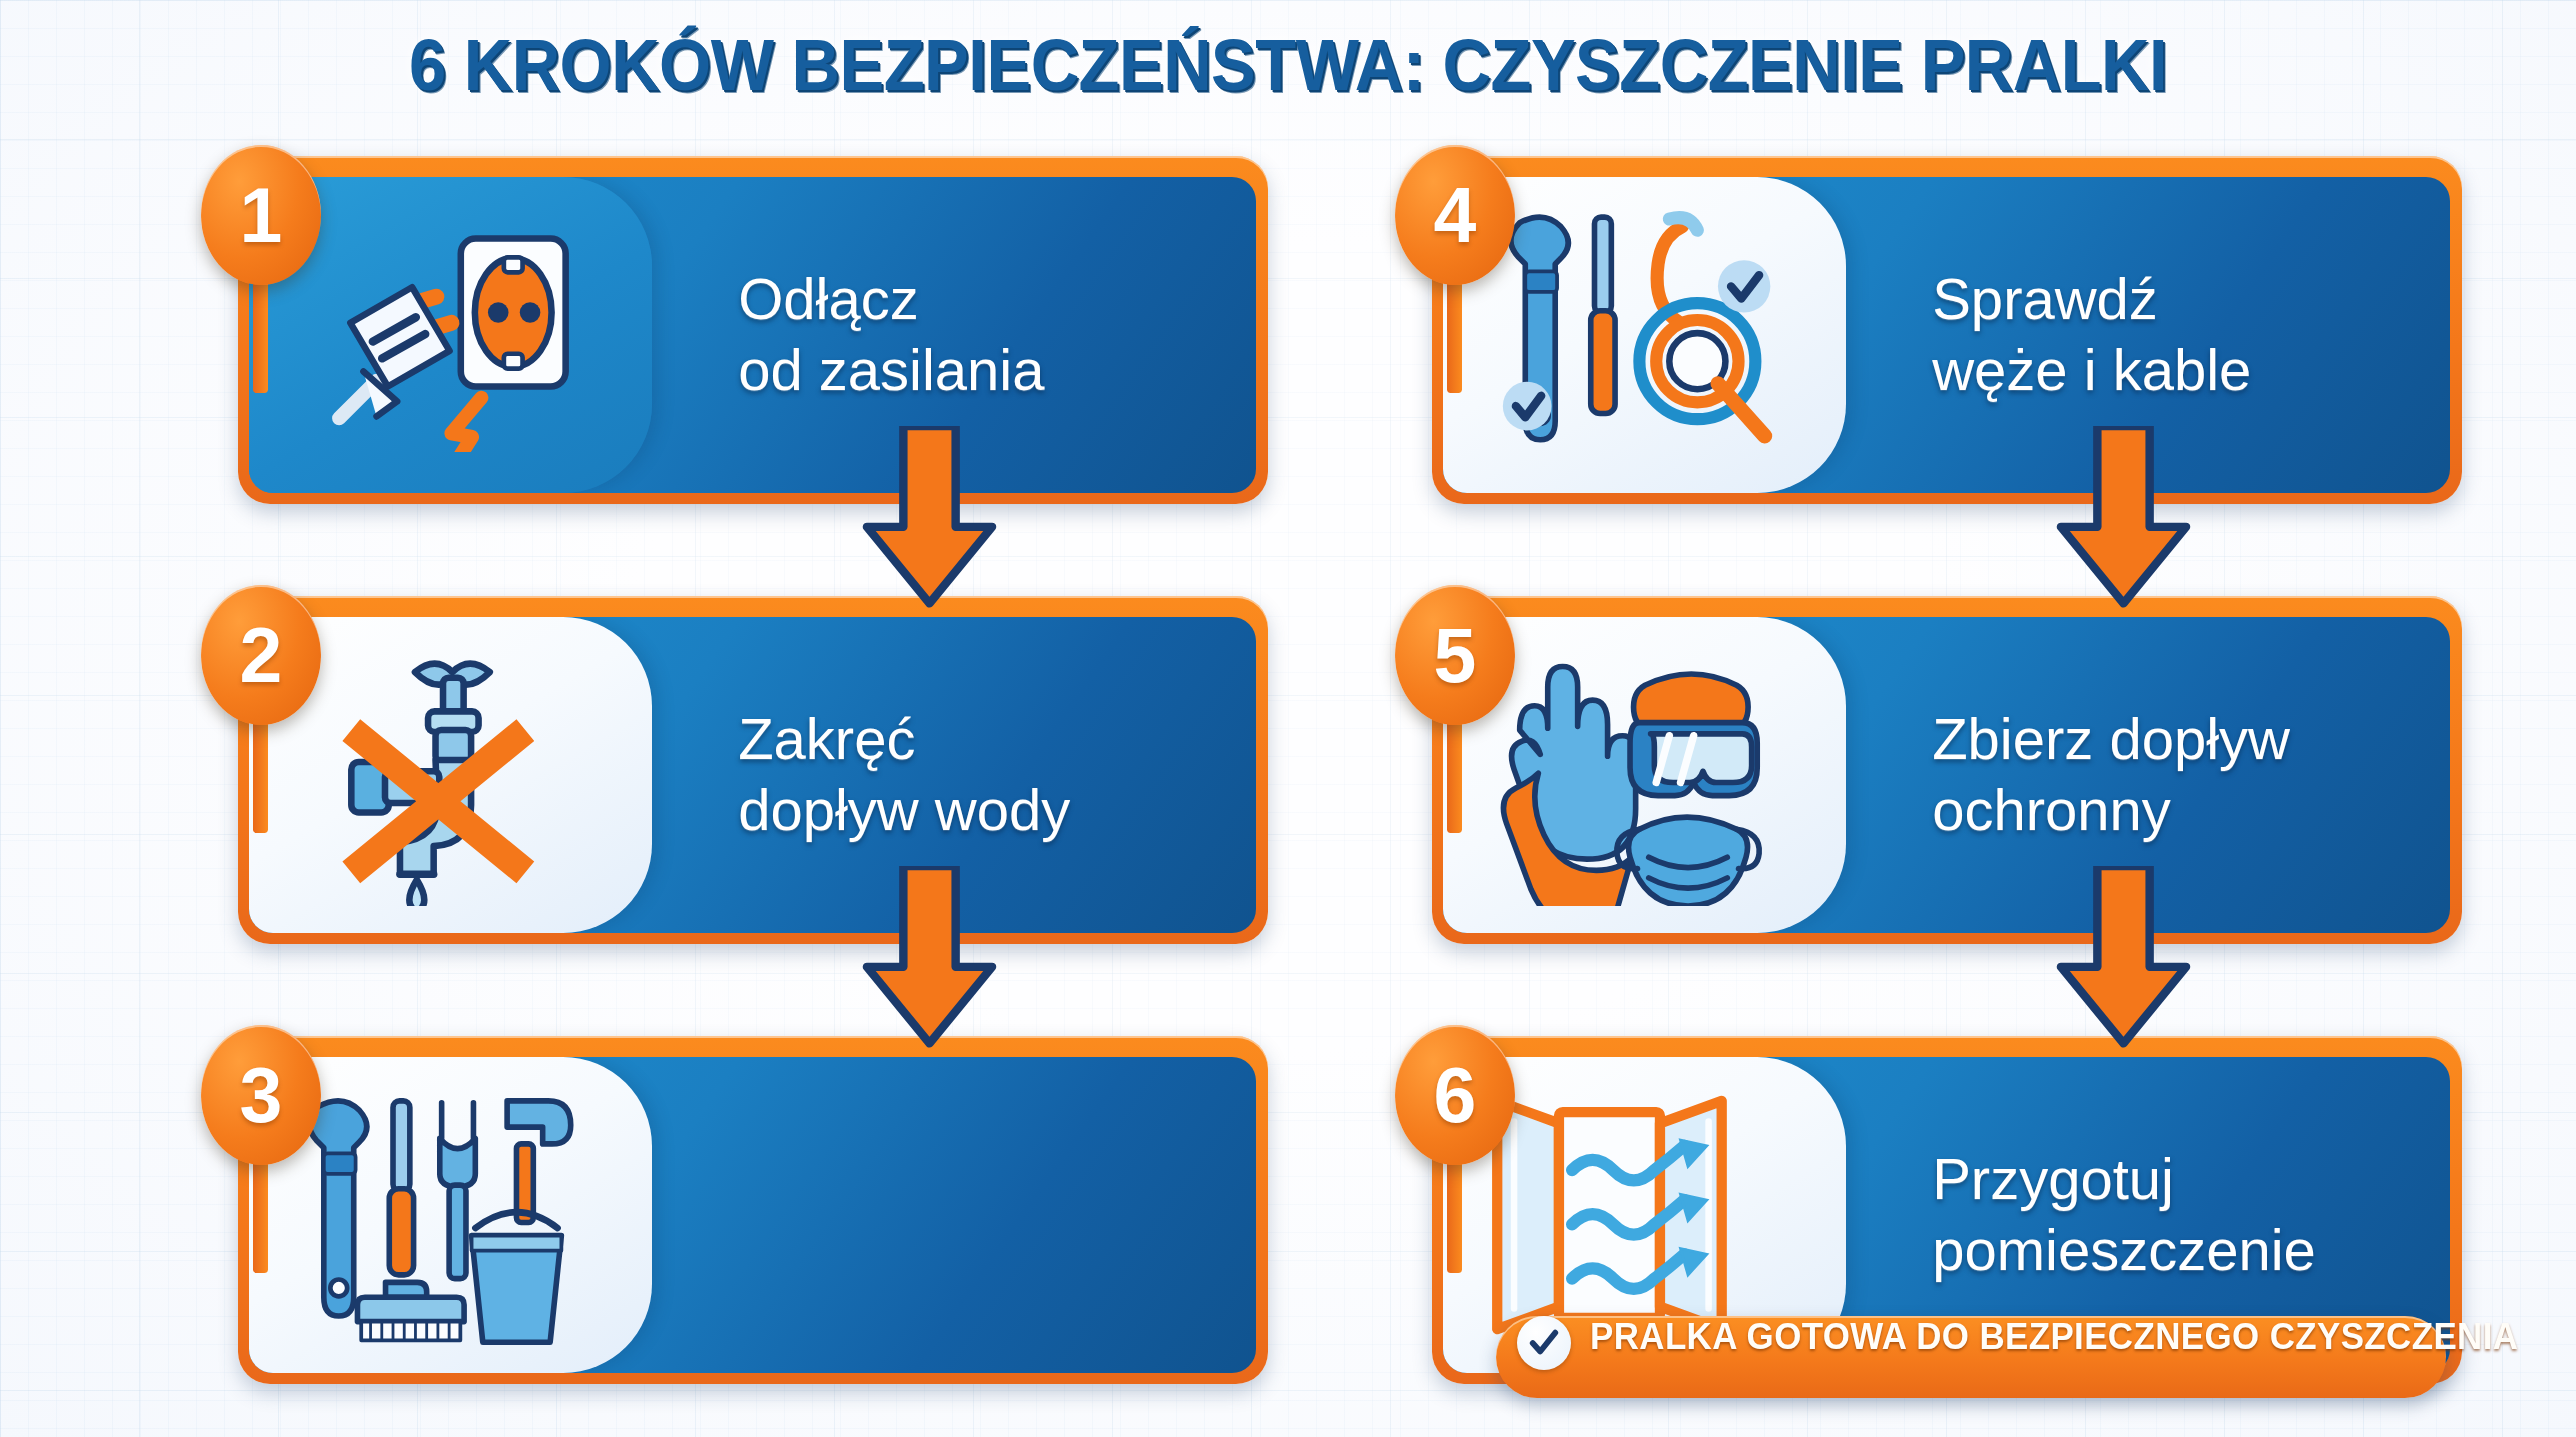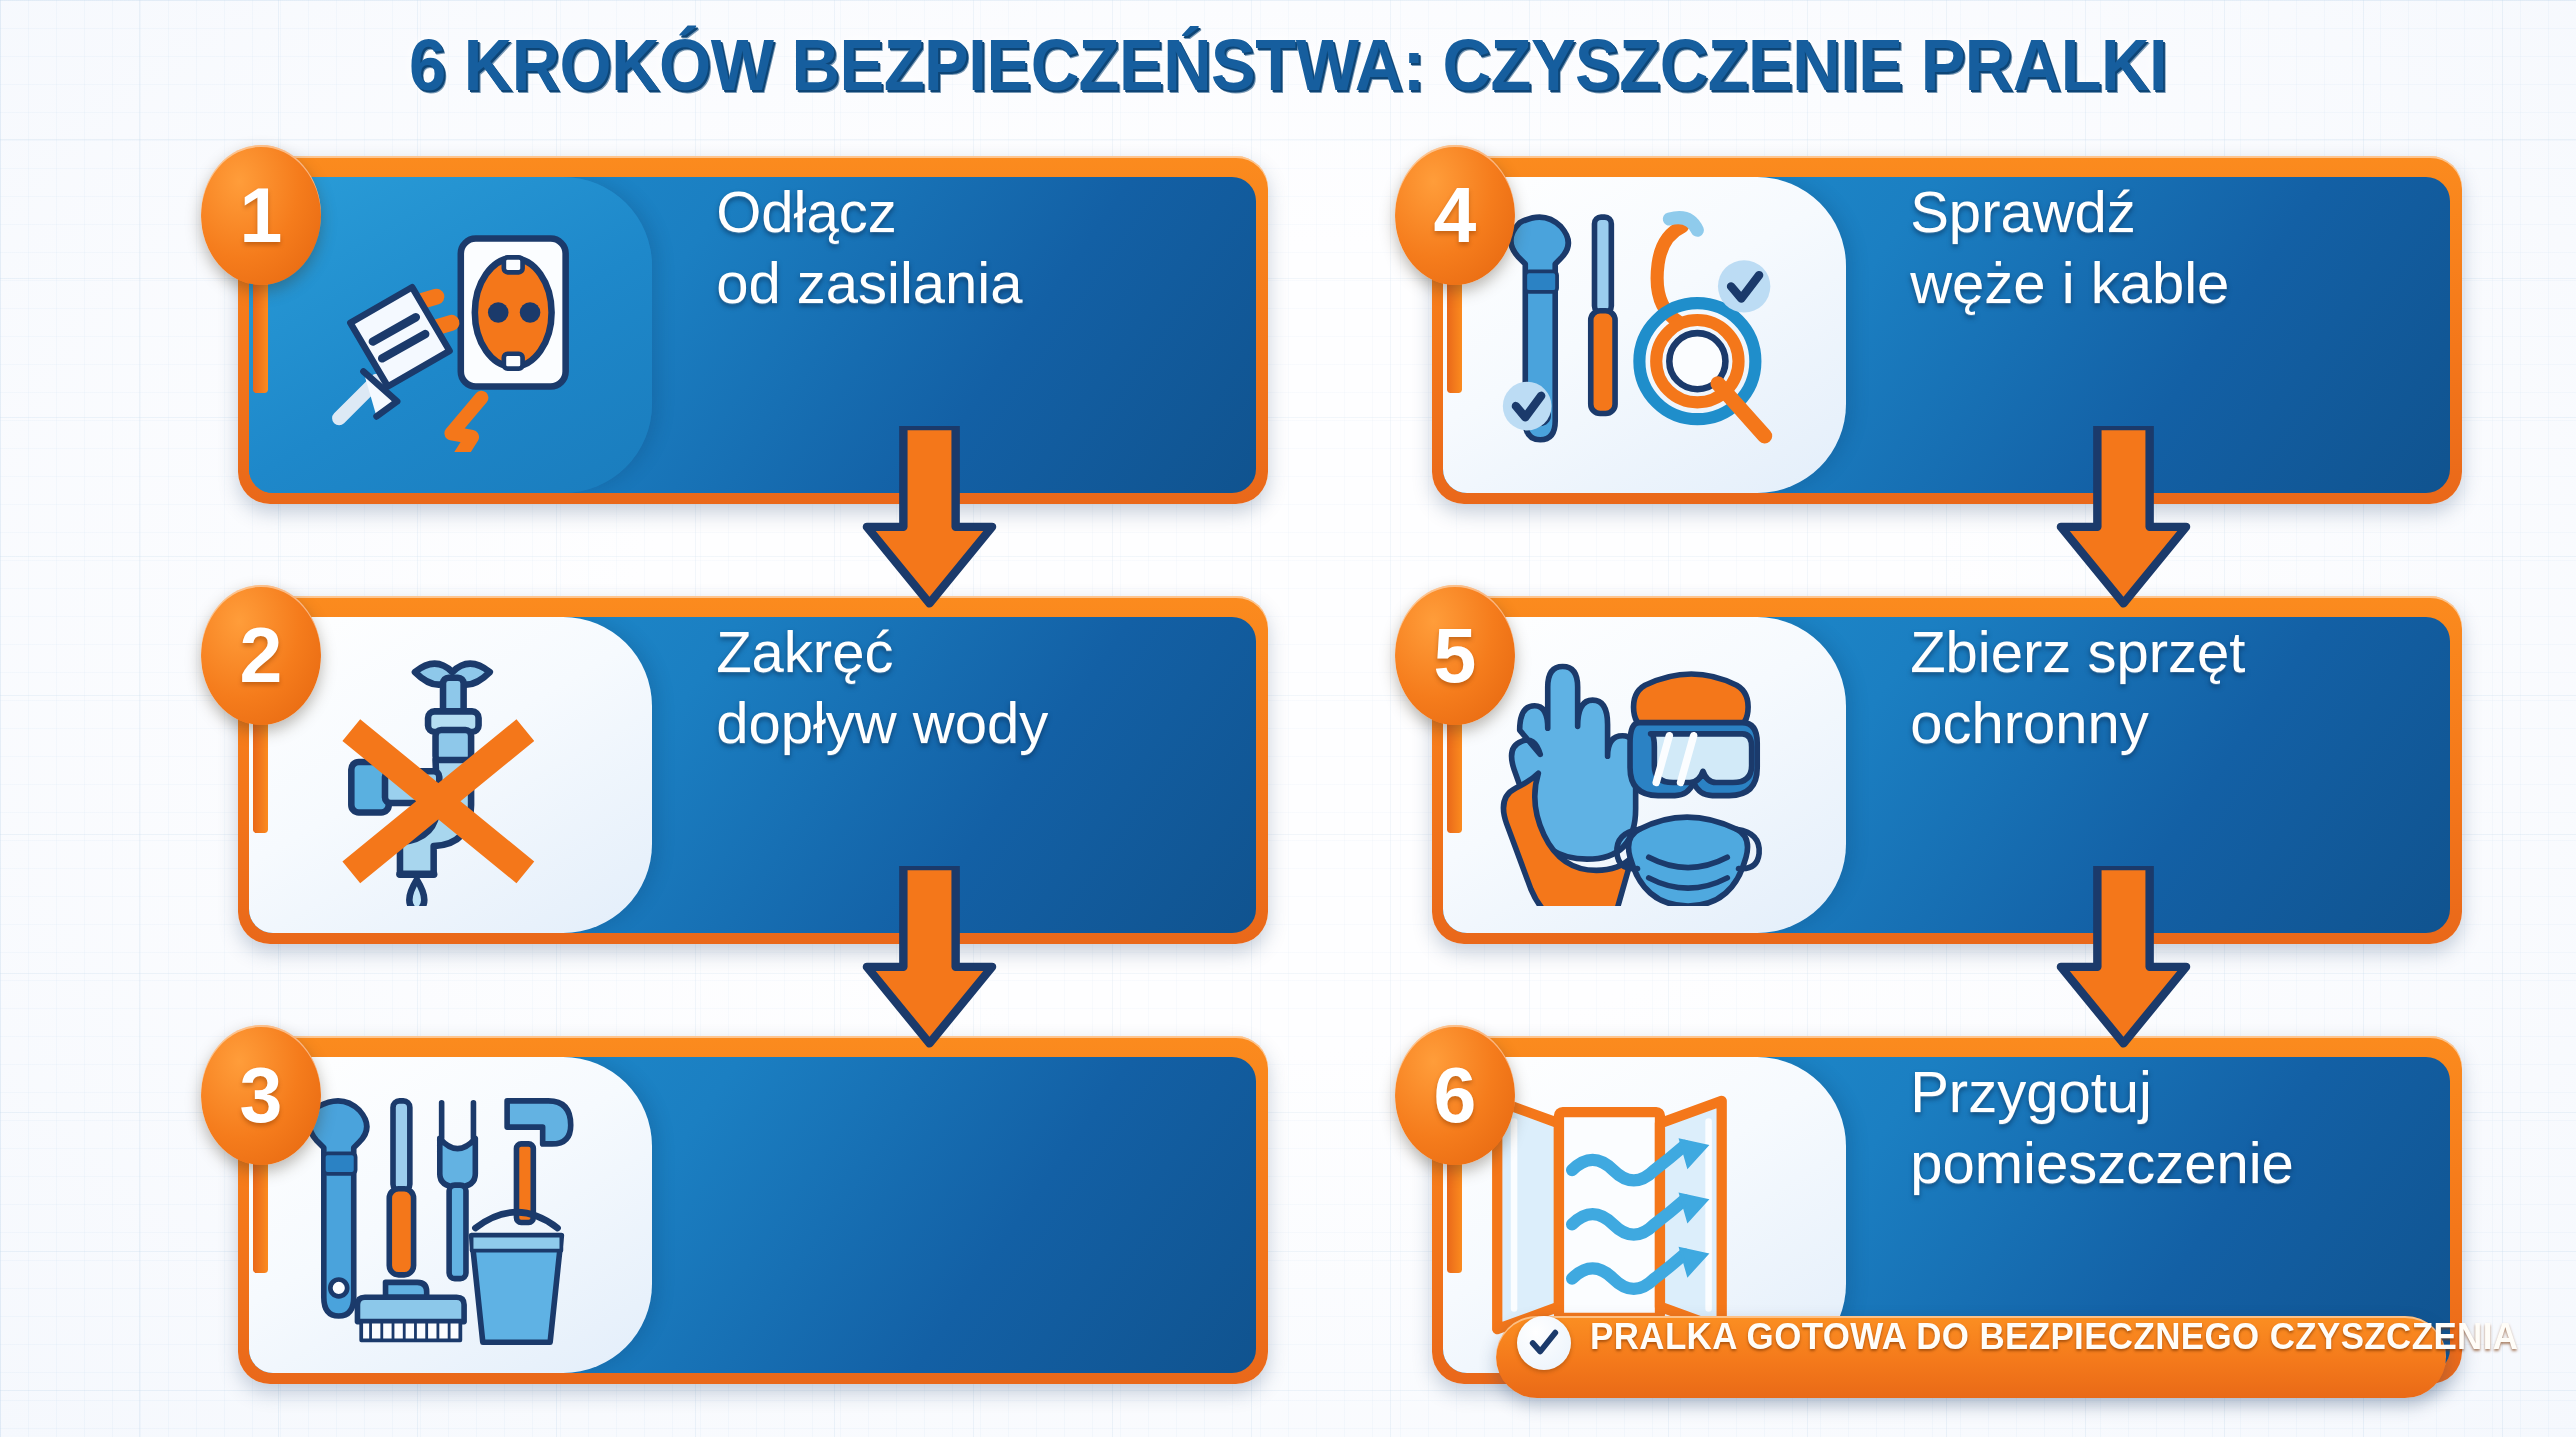--- a/index.html
+++ b/index.html
@@ -81,22 +81,22 @@
     border-bottom-right-radius:89px;
     display:flex;align-items:center;justify-content:center;
     box-shadow:5.6px 0 17px rgba(10,45,85,.18);
   }
   .icon-pane.white{background:linear-gradient(150deg,#ffffff 0%,#f6fafe 45%,#e3eefa 100%);}
   .icon-pane.blue{background:linear-gradient(150deg,#2a9dd8 0%,#1e88ca 55%,#1a7cbd 100%);}
 
   
   .text-pane{
     flex:1 1 auto;
-    display:flex;
-    padding-left:64px;padding-right:26px;
+    display:flex;align-items:center;
+    padding-left:86px;padding-right:26px;
   }
   .step-text{
     color:#ffffff;
     font-size:58px;
     line-height:1.22;
     font-weight:normal;
     text-shadow:0 2.8px 5.6px rgba(5,35,70,.55), 0 0.9px 0 rgba(255,255,255,.25);
     white-space:pre-line;
   }
 
@@ -325,21 +325,21 @@
               <path d="M176 96 h98 q10 0 10 14 v20 q0 18 -20 18 h-18 q-10 0 -14 -12 q-4 12 -14 12 h-18 q-20 0 -20 -18 v-20 q0 -14 -4 -14 Z" fill="#d2eaf8"></path>
               <path d="M196 98 l-14 50 M222 98 l-14 50" stroke="#fbfdff" stroke-width="8" fill="none"></path>
               <path d="M164 198 q50 -26 104 0 q16 8 10 30 q-14 52 -62 52 q-48 0 -62 -52 q-6 -22 10 -30 Z" fill="#4fa9df"></path>
               <path d="M164 198 q-26 4 -24 26 q2 18 22 16" fill="none" stroke-width="6"></path>
               <path d="M268 198 q26 4 24 26 q-2 18 -22 16" fill="none" stroke-width="6"></path>
               <path d="M174 228 q42 22 84 0 M174 250 q42 22 84 0" fill="none" stroke-width="6"></path>
             </g>
           </svg>
         </div>
         <div class="text-pane">
-          <div class="step-text">Zbierz sprzęt
+          <div class="step-text">Zbierz dopływ
 ochronny</div>
         </div>
       </div>
     </div>
     <div class="badge-stem"></div>
     <div class="badge">
       <span>5</span>
     </div>
     <svg class="arrow" viewBox="0 0 146 196">
       <path d="M45 0 H101 V108 H140 L73 190 L6 108 H45 Z" fill="#F4771A" stroke="#1B3A6B" stroke-width="9" stroke-linejoin="round"></path>

